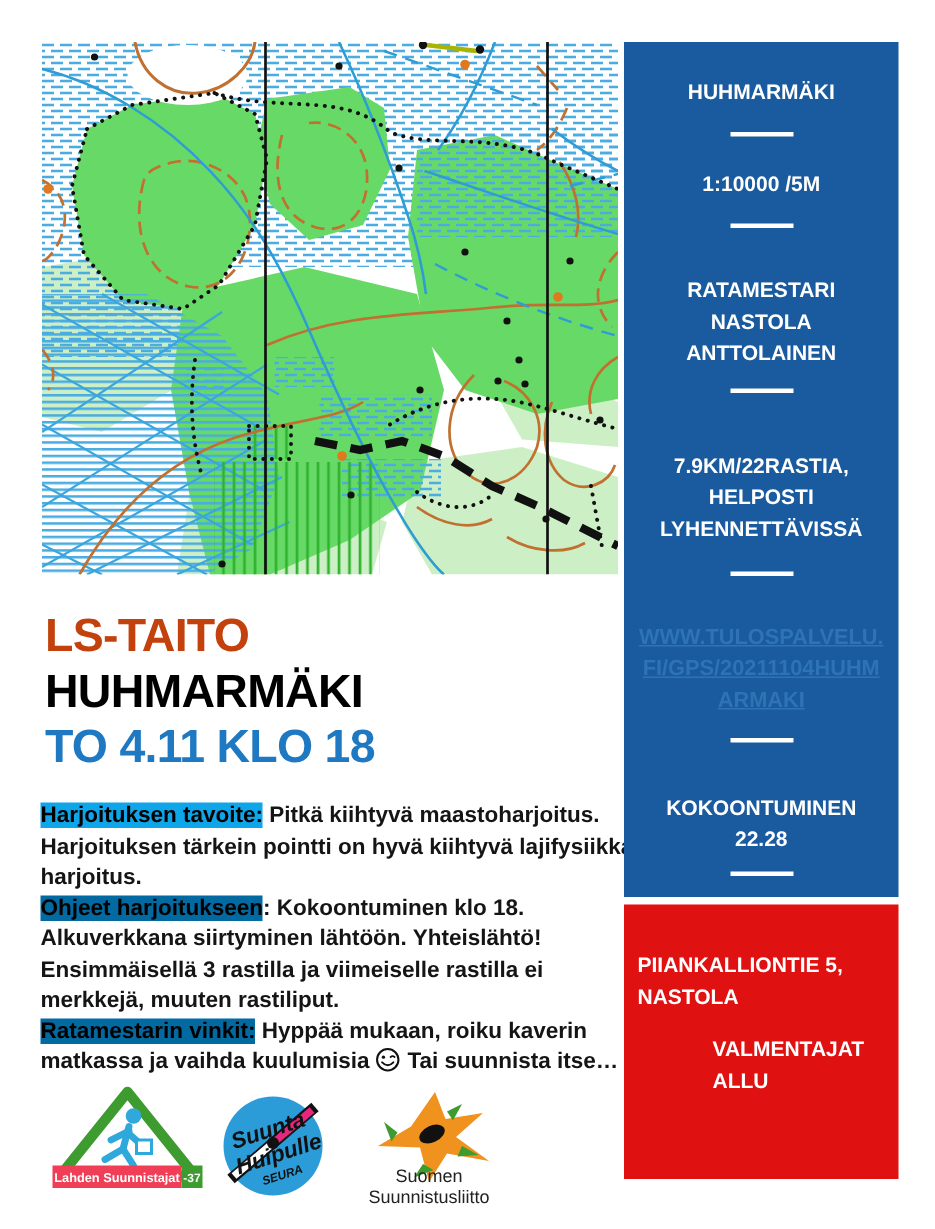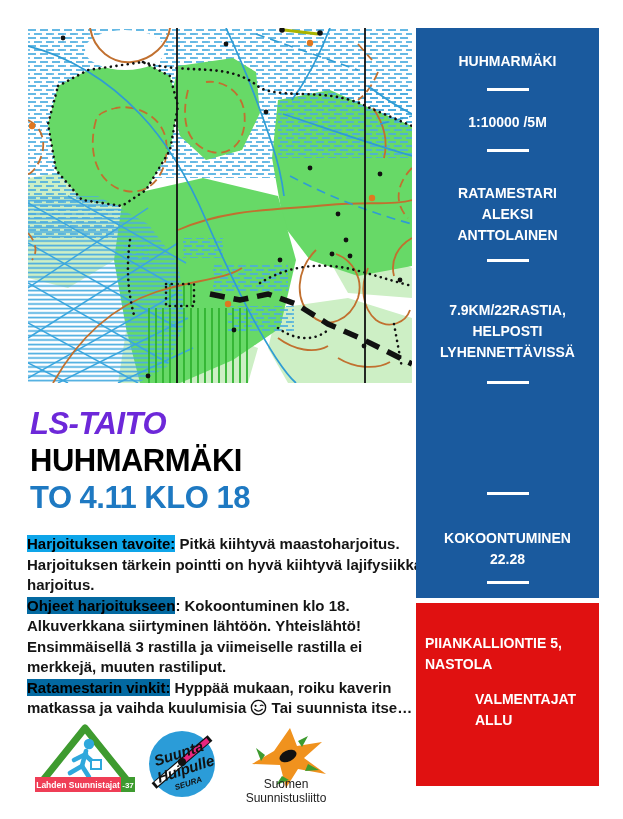--- a/index.html
+++ b/index.html
@@ -7,21 +7,21 @@
     width:623px;height:819px;position:relative;background:#ffffff;
     font-family:"Liberation Sans", sans-serif; overflow:hidden;
   }
   .abs{position:absolute;}
 
   
   .map-wrap{left:28px;top:28px;width:384px;height:355px;}
 
   
   .title-block{left:30px;top:405px;width:380px;line-height:37px;font-weight:bold;font-size:31px;letter-spacing:-0.5px;}
-  .title-series{color:#6d28d9;font-style:italic;}
+  .title-series{color:#c2410c;}
   .title-event{color:#000000;}
   .title-datetime{color:#1E79C2;}
 
   
   .body-text{left:27px;top:534px;width:402px;font-size:15px;font-weight:600;line-height:20.5px;color:#151515;}
   .body-text p{margin:0;}
   .hl-red{background:#0ea5e9;color:#000;}
   .hl-blue{background:#0369a1;color:#000;}
   .hl-green{background:#0369a1;color:#000;}
   .emoji-svg{vertical-align:-3px;}
@@ -198,27 +198,30 @@
 <div class="abs sidebar">
   <div class="sb" style="top:23px;">
       <div class="sb-inner">HUHMARMÄKI</div>
     </div>
   <div class="divider" style="top:60px;"></div>
   <div class="sb" style="top:84px;">
       <div class="sb-inner">1:10000 /5M</div>
     </div>
   <div class="divider" style="top:121px;"></div>
   <div class="sb" style="top:155px;">
-      <div class="sb-inner" style="max-width:130px;">RATAMESTARI ALEKSI ANTTOLAINEN</div>
+      <div class="sb-inner" style="max-width:130px;">RATAMESTARI NASTOLA ANTTOLAINEN</div>
     </div>
   <div class="divider" style="top:231px;"></div>
   <div class="sb" style="top:272px;">
       <div class="sb-inner" style="max-width:160px;">7.9KM/22RASTIA, HELPOSTI LYHENNETTÄVISSÄ</div>
     </div>
   <div class="divider" style="top:353px;"></div>
+  <div class="sb sb-link" style="top:387px;">
+      <div class="sb-inner">WWW.TULOSPALVELU.FI/GPS/20211104HUHMARMAKI</div>
+    </div>
   <div class="divider" style="top:464px;"></div>
   <div class="sb" style="top:500px;">
       <div class="sb-inner" style="max-width:150px;">KOKOONTUMINEN 22.28</div>
     </div>
   <div class="divider" style="top:553px;"></div>
 </div>
 
 <div class="abs infobox">
   <div class="sb" style="top:30px;">
       <div class="sb-inner" style="max-width:165px;">PIIANKALLIONTIE 5, NASTOLA</div>

